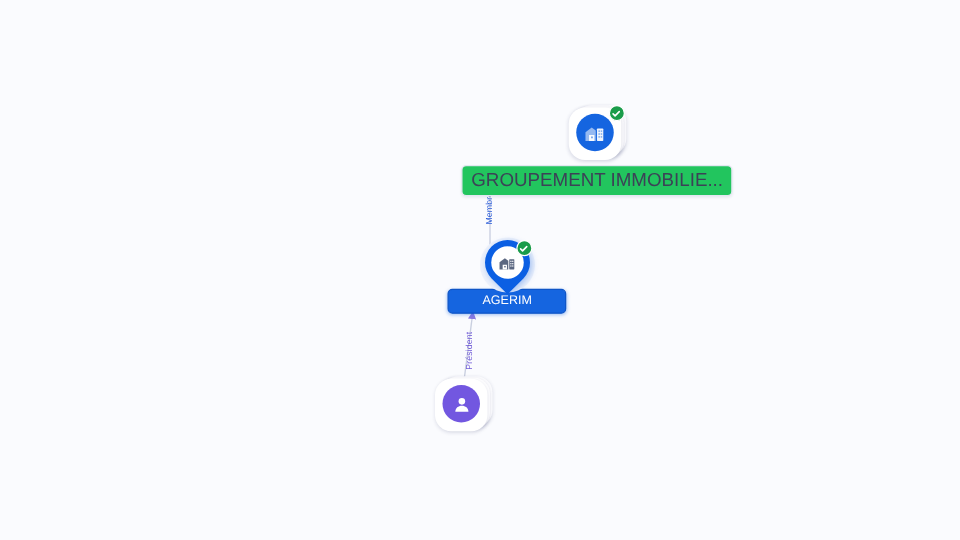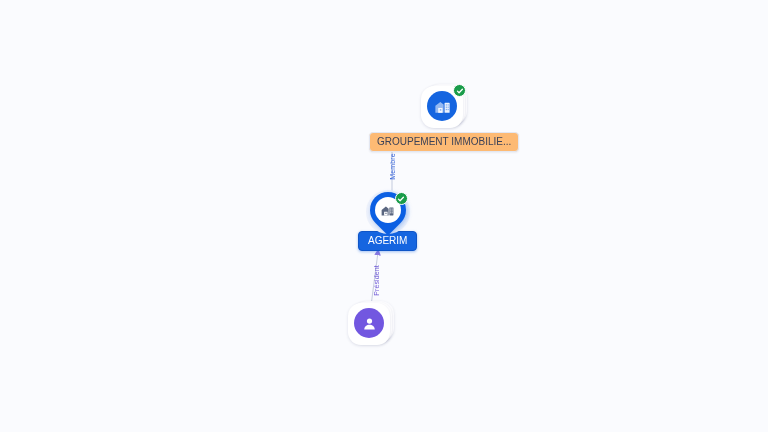--- a/index.html
+++ b/index.html
@@ -116,39 +116,39 @@
     display: flex;
     align-items: center;
     justify-content: center;
     z-index: 5;
   }
   .badge-verified svg { display: block; }
 
   
   .caption {
     margin-top: 3px;
-    background: #fdba74;
+    background: #22c55e;
     border: 1px solid #e3e7f1;
     border-radius: 4px;
     padding: 3px 7px 3px 7px;
-    font-size: 10px;
+    font-size: 15px;
     color: #3c4257;
     white-space: nowrap;
     box-shadow: 0 1px 2px rgba(30,40,90,.07);
     line-height: 1.15;
   }
 
   
   .caption.selected {
     background: #1565e0;
     border: 1px solid #0f55c7;
     color: #ffffff;
     border-radius: 4px;
     font-size: 10px;
-    padding: 3px 9px;
+    padding: 3px 27px;
     box-shadow: 0 1px 3px rgba(21,101,224,.38);
   }
 
   
   .pin-wrap {
     position: relative;
     width: 52px;
     height: 58px;
   }
   .pin-halo {

